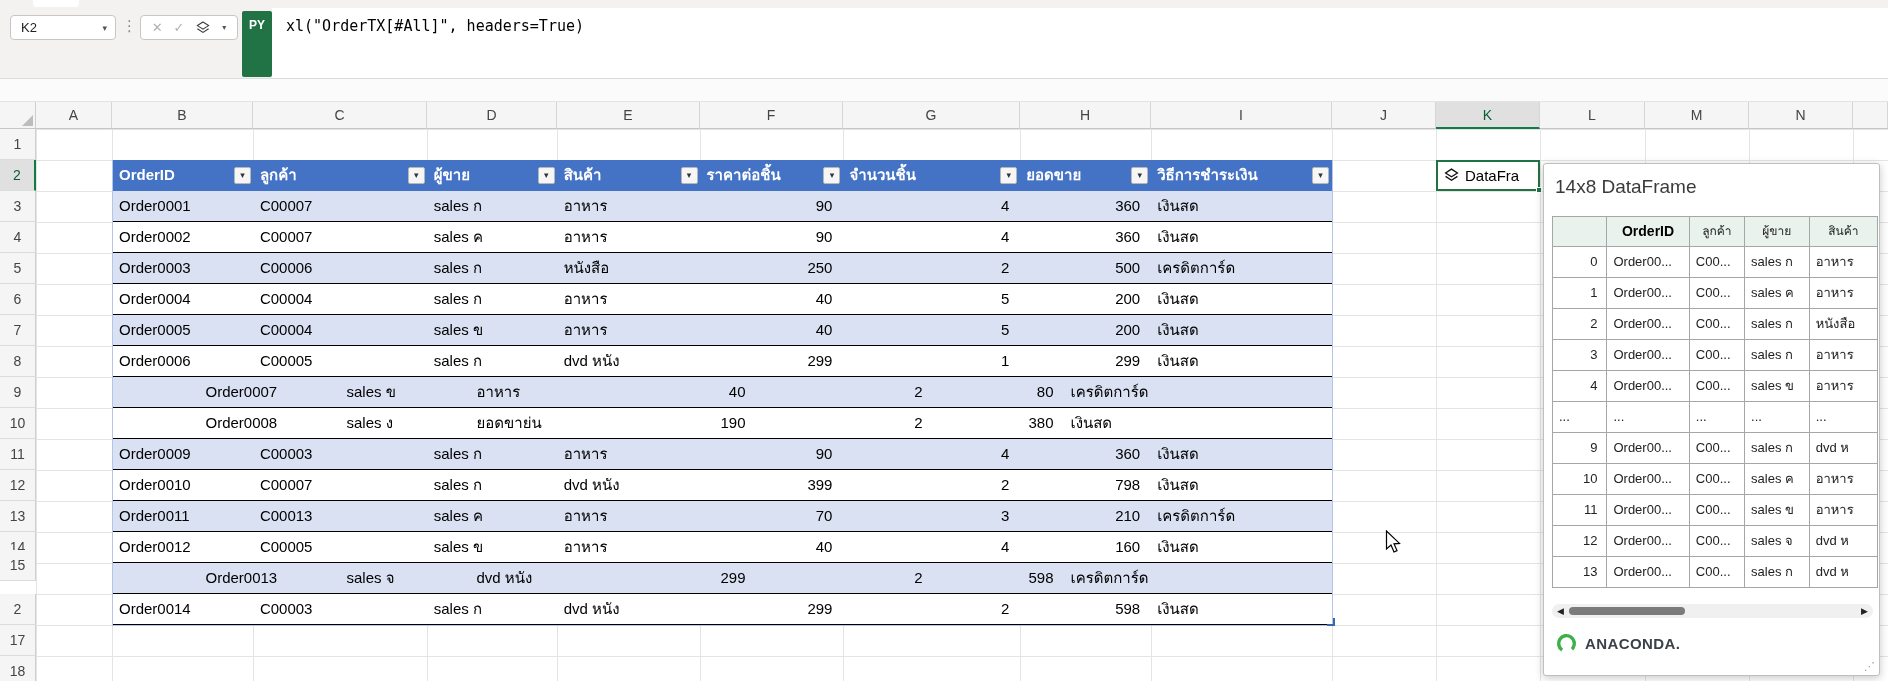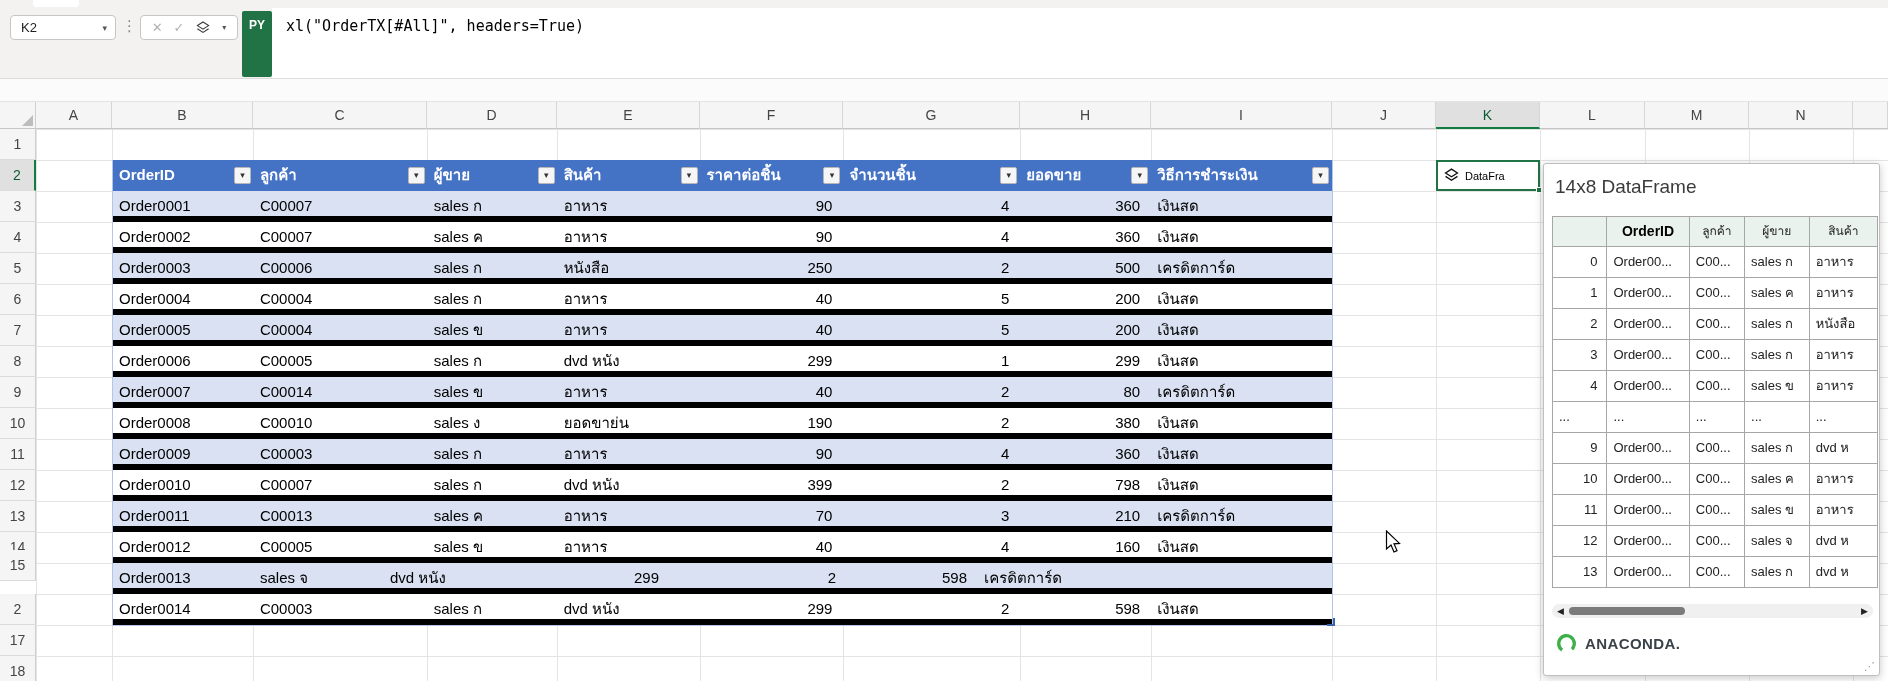--- a/index.html
+++ b/index.html
@@ -54,29 +54,29 @@
   #ordertable{position:absolute;left:112px;top:160px;width:1221px;z-index:2;
     border-left:1px solid #b4c6e7;border-right:1px solid #b4c6e7;border-bottom:1px solid #b4c6e7;}
   .trow{display:flex;height:31px;}
   .thead{background:var(--hdr-blue);}
   .thead .tc{color:#fff;font-weight:bold;position:relative;}
   .tc{height:31px;line-height:30px;font-size:15px;color:#000;padding-left:6px;overflow:hidden;
     white-space:nowrap;}
   .tc.num{text-align:right;padding-right:11px;padding-left:0;}
   .filterbtn{position:absolute;right:3px;top:7px;width:17px;height:17px;background:#f6f6f6;
     border:1px solid #b7b7b7;border-radius:2px;font-size:9px;line-height:15px;text-align:center;color:#333;}
-  .drow{background:#fff;border-bottom:6px solid #000000;}
+  .drow{background:#fff;border-bottom:1px solid #000000;justify-content:center;}
   .drow.band{background:var(--band);}
   .tbl-handle{position:absolute;left:1327px;top:618px;width:8px;height:8px;z-index:3;
     border-right:2px solid #3a66b0;border-bottom:2px solid #3a66b0;}
 
   
   #k2cell{position:absolute;left:1436px;top:160px;width:104px;height:31px;background:#fff;
     border:2px solid var(--excel-green);z-index:3;display:flex;align-items:center;gap:5px;
-    padding-left:5px;font-size:11px;color:#000;overflow:hidden;white-space:nowrap;}
+    padding-left:5px;font-size:15px;color:#000;overflow:hidden;white-space:nowrap;}
   #k2fill{position:absolute;left:1536px;top:187px;width:6px;height:6px;background:var(--excel-green);
     border:1px solid #fff;z-index:3;}
 
   
   #dfcard{position:absolute;left:1543px;top:163px;width:337px;height:513px;background:#fff;
     border:1px solid #bfbfbf;border-radius:3px;box-shadow:0 2px 8px rgba(0,0,0,.22);z-index:5;overflow:hidden;}
   .dftitle{position:absolute;left:11px;top:12px;font-size:19px;color:#3b3b3b;}
   #dftable{position:absolute;left:8px;top:52px;width:326px;overflow:hidden;
     border-top:1px solid #a6a6a6;border-left:1px solid #a6a6a6;}
   .dfrow{display:flex;}
@@ -267,31 +267,29 @@
         <div class="tc" style="width: 174px;">C00005</div>
         <div class="tc" style="width: 130px;">sales ก</div>
         <div class="tc" style="width: 143px;">dvd หนัง</div>
         <div class="tc num" style="width: 143px;">299</div>
         <div class="tc num" style="width: 177px;">1</div>
         <div class="tc num" style="width: 131px;">299</div>
         <div class="tc" style="width: 181px;">เงินสด</div>
       </div>
       <div class="drow trow band">
         <div class="tc" style="width: 141px;">Order0007</div>
-        <div class="tc" style="width: 174px;">C00014</div>
         <div class="tc" style="width: 130px;">sales ข</div>
         <div class="tc" style="width: 143px;">อาหาร</div>
         <div class="tc num" style="width: 143px;">40</div>
         <div class="tc num" style="width: 177px;">2</div>
         <div class="tc num" style="width: 131px;">80</div>
         <div class="tc" style="width: 181px;">เครดิตการ์ด</div>
       </div>
       <div class="drow trow">
         <div class="tc" style="width: 141px;">Order0008</div>
-        <div class="tc" style="width: 174px;">C00010</div>
         <div class="tc" style="width: 130px;">sales ง</div>
         <div class="tc" style="width: 143px;">ยอดขาย่น</div>
         <div class="tc num" style="width: 143px;">190</div>
         <div class="tc num" style="width: 177px;">2</div>
         <div class="tc num" style="width: 131px;">380</div>
         <div class="tc" style="width: 181px;">เงินสด</div>
       </div>
       <div class="drow trow band">
         <div class="tc" style="width: 141px;">Order0009</div>
         <div class="tc" style="width: 174px;">C00003</div>

